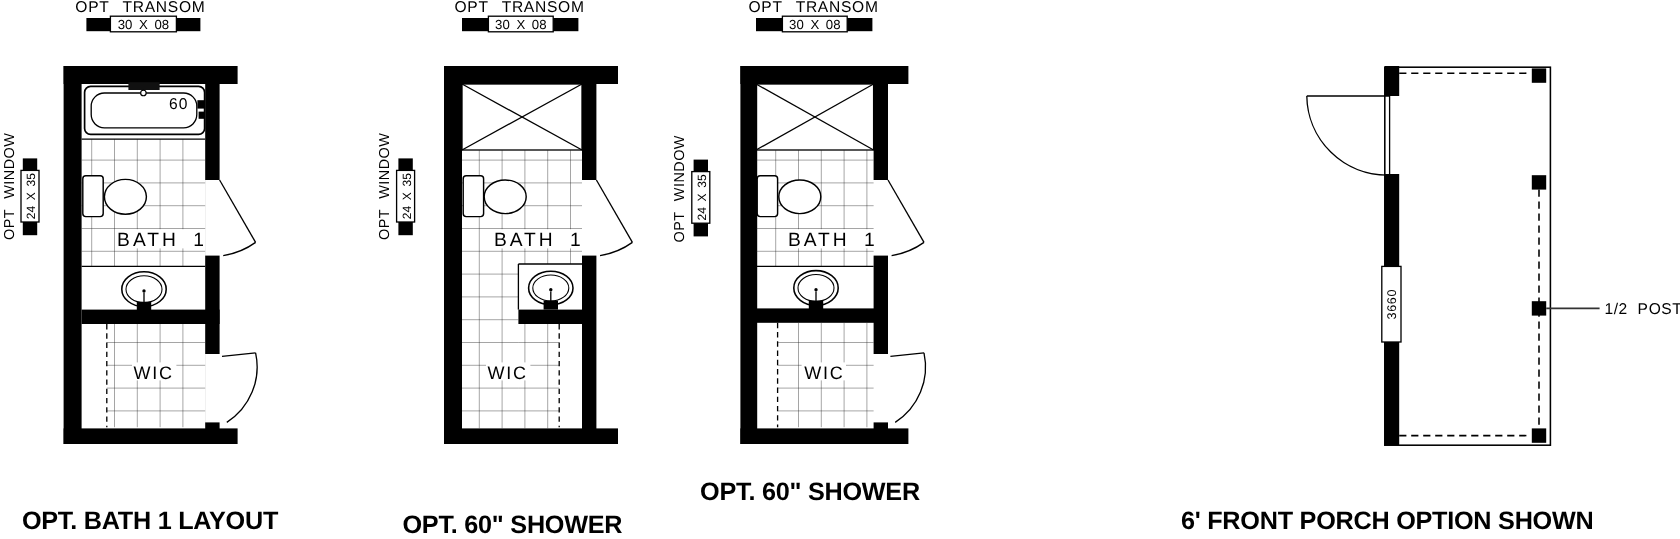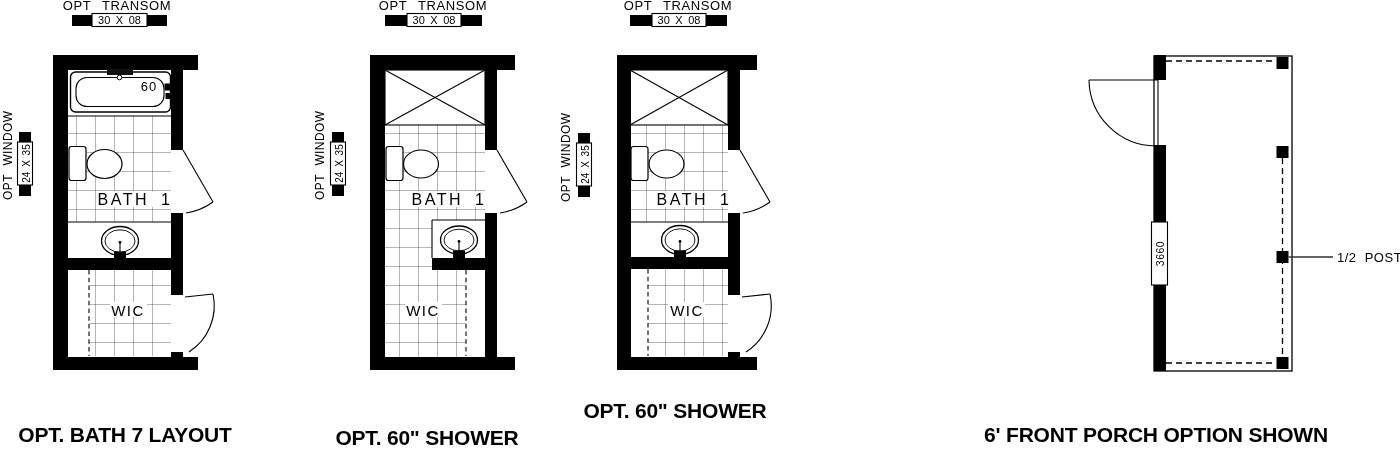--- a/index.html
+++ b/index.html
@@ -249,20 +249,20 @@
       <line class="pdash" x1="1282.5" y1="158" x2="1282.5" y2="357"></line>
       <line class="pdash" x1="1166" y1="363" x2="1276" y2="363"></line>
     </g>
     <g>
       <line x1="1288.5" y1="257" x2="1333" y2="257" stroke="#333" stroke-width="1.4"></line>
       <text class="t-post" x="1337" y="261.5">1/2 POST</text>
     </g>
   </g>
 </svg>
 
-<div class="caption" style="left:0px;top:422px;width:250px;">OPT. BATH 7 LAYOUT</div>
+<div class="caption" style="left:0px;top:422px;width:250px;">OPT. BATH 1 LAYOUT</div>
 <div class="caption" style="left:302px;top:425px;width:250px;">OPT. 60" SHOWER</div>
 <div class="caption" style="left:550px;top:398px;width:250px;">
   <div>OPT. 60" SHOWER</div>
 </div>
 <div class="caption" style="left:966px;top:422px;width:380px;">6' FRONT PORCH OPTION SHOWN</div>
 
 </div>
 
 </body></html>

